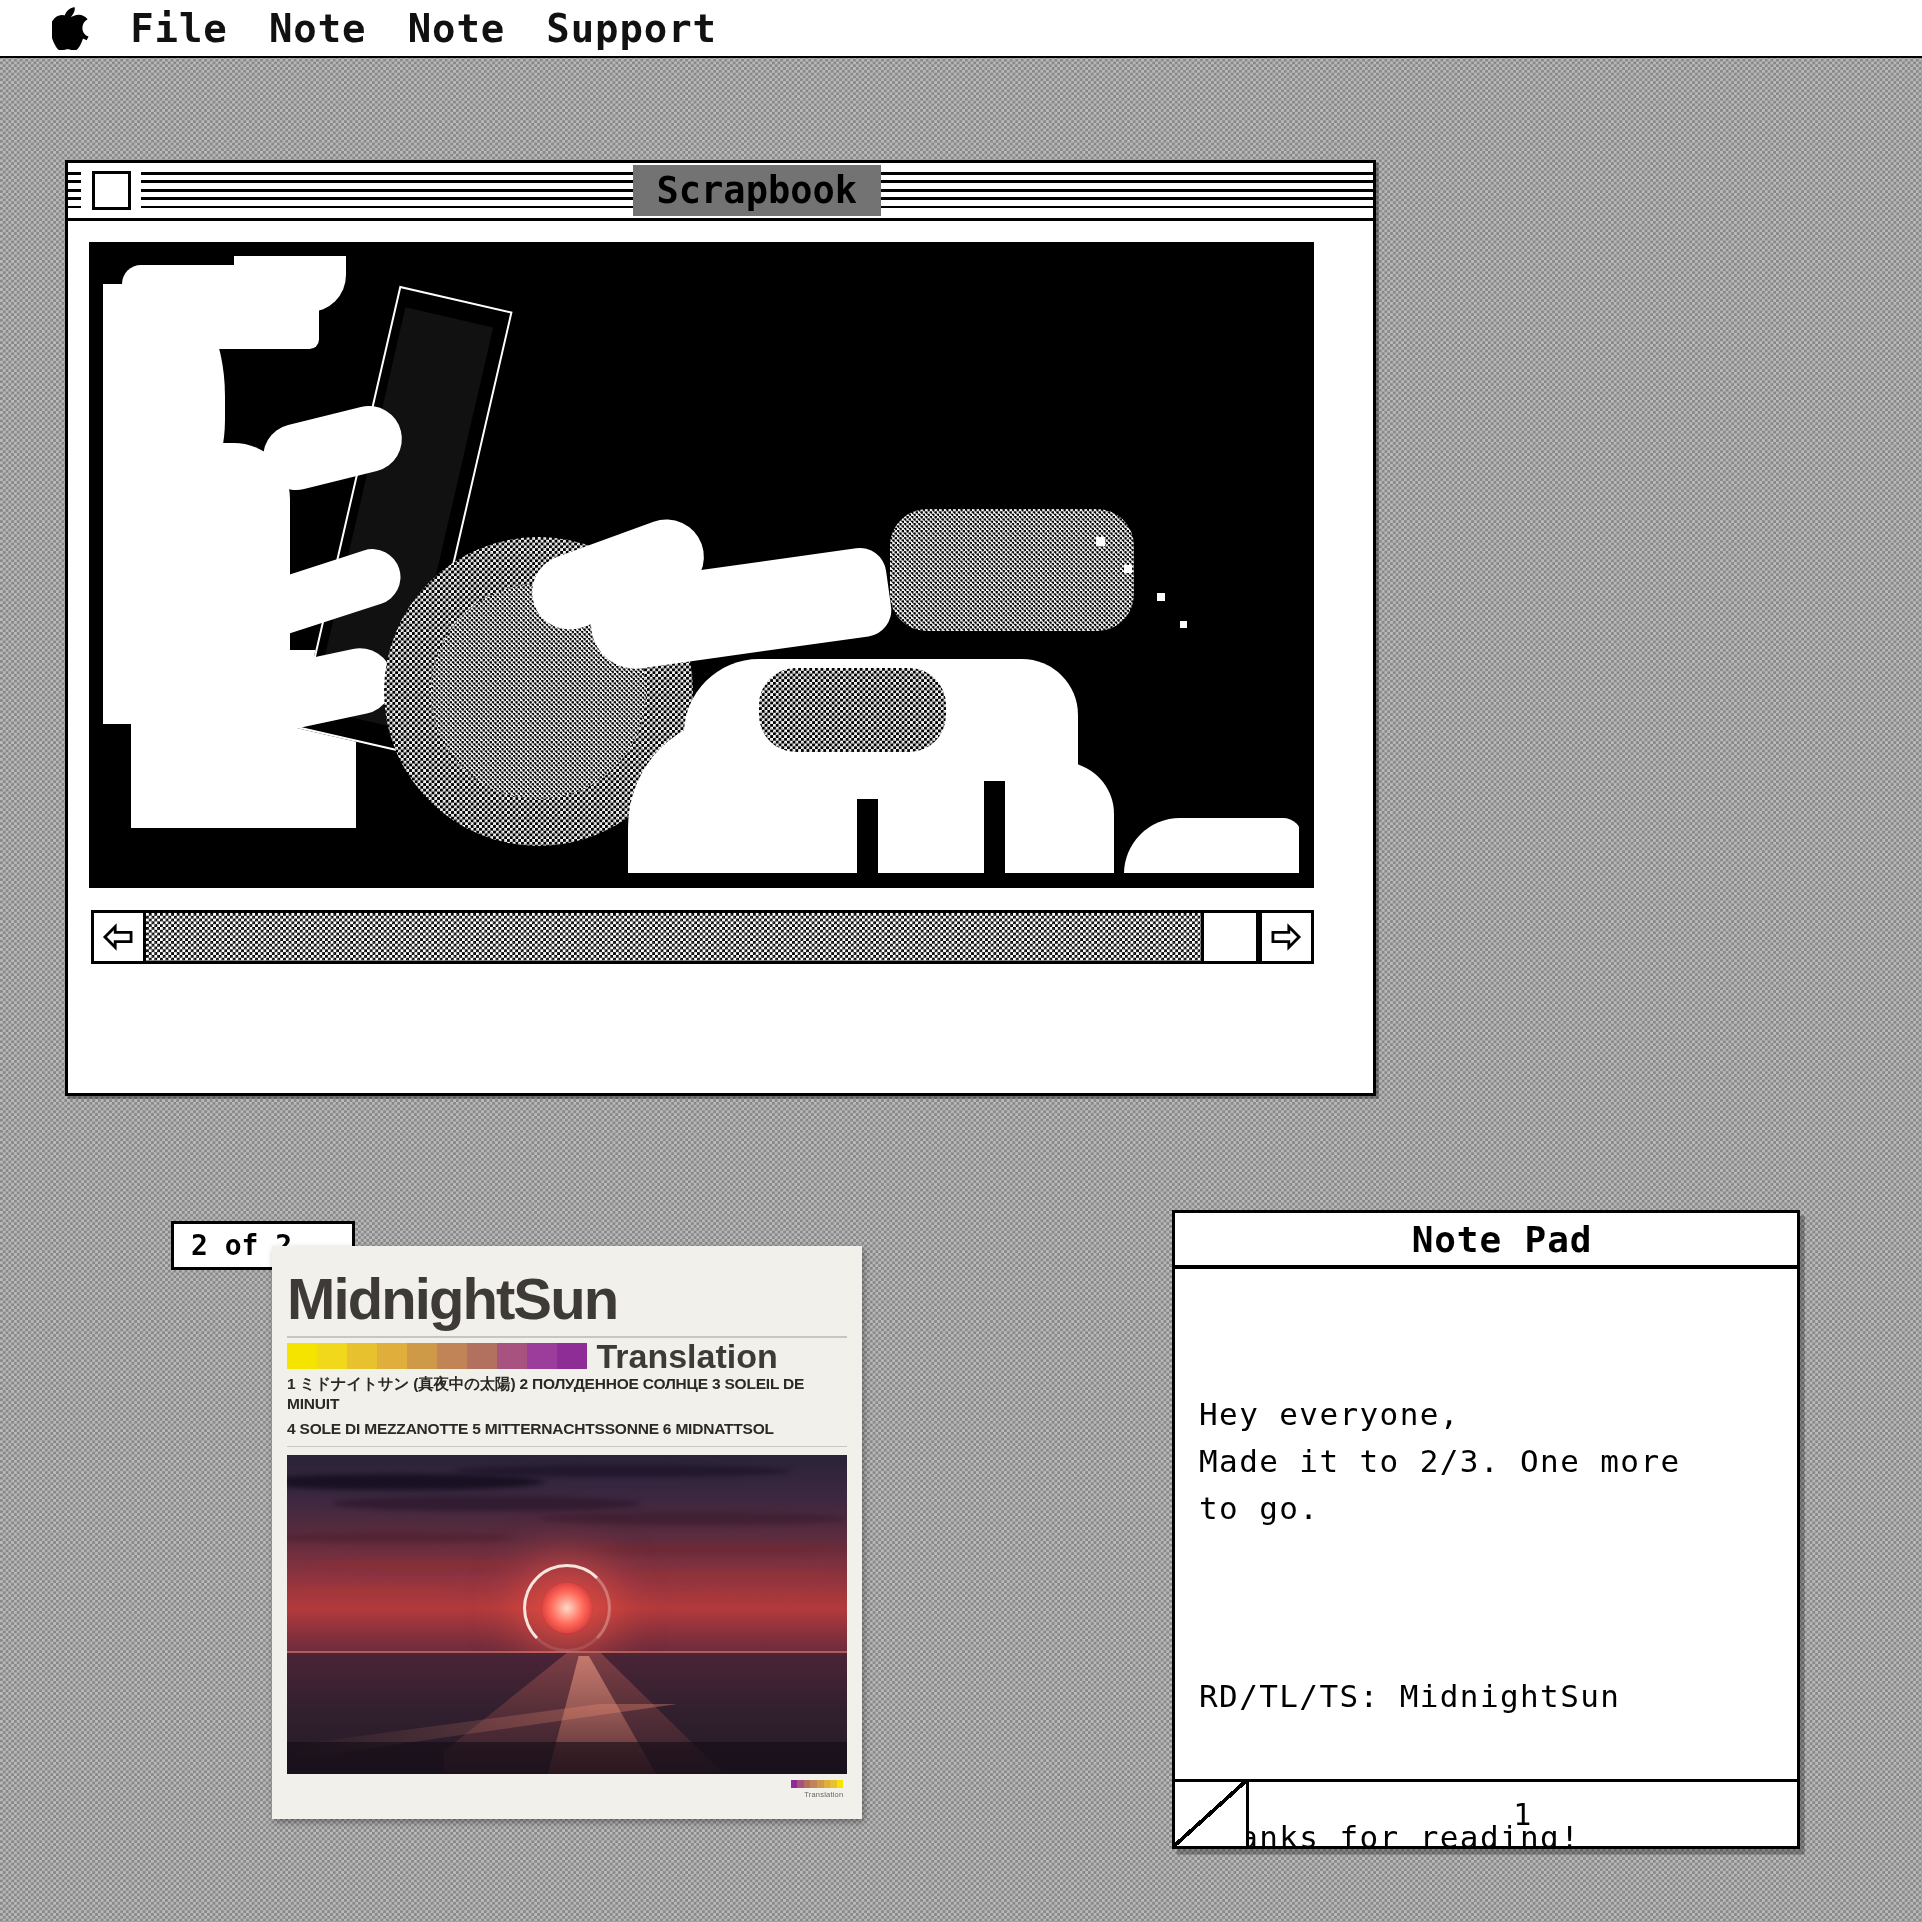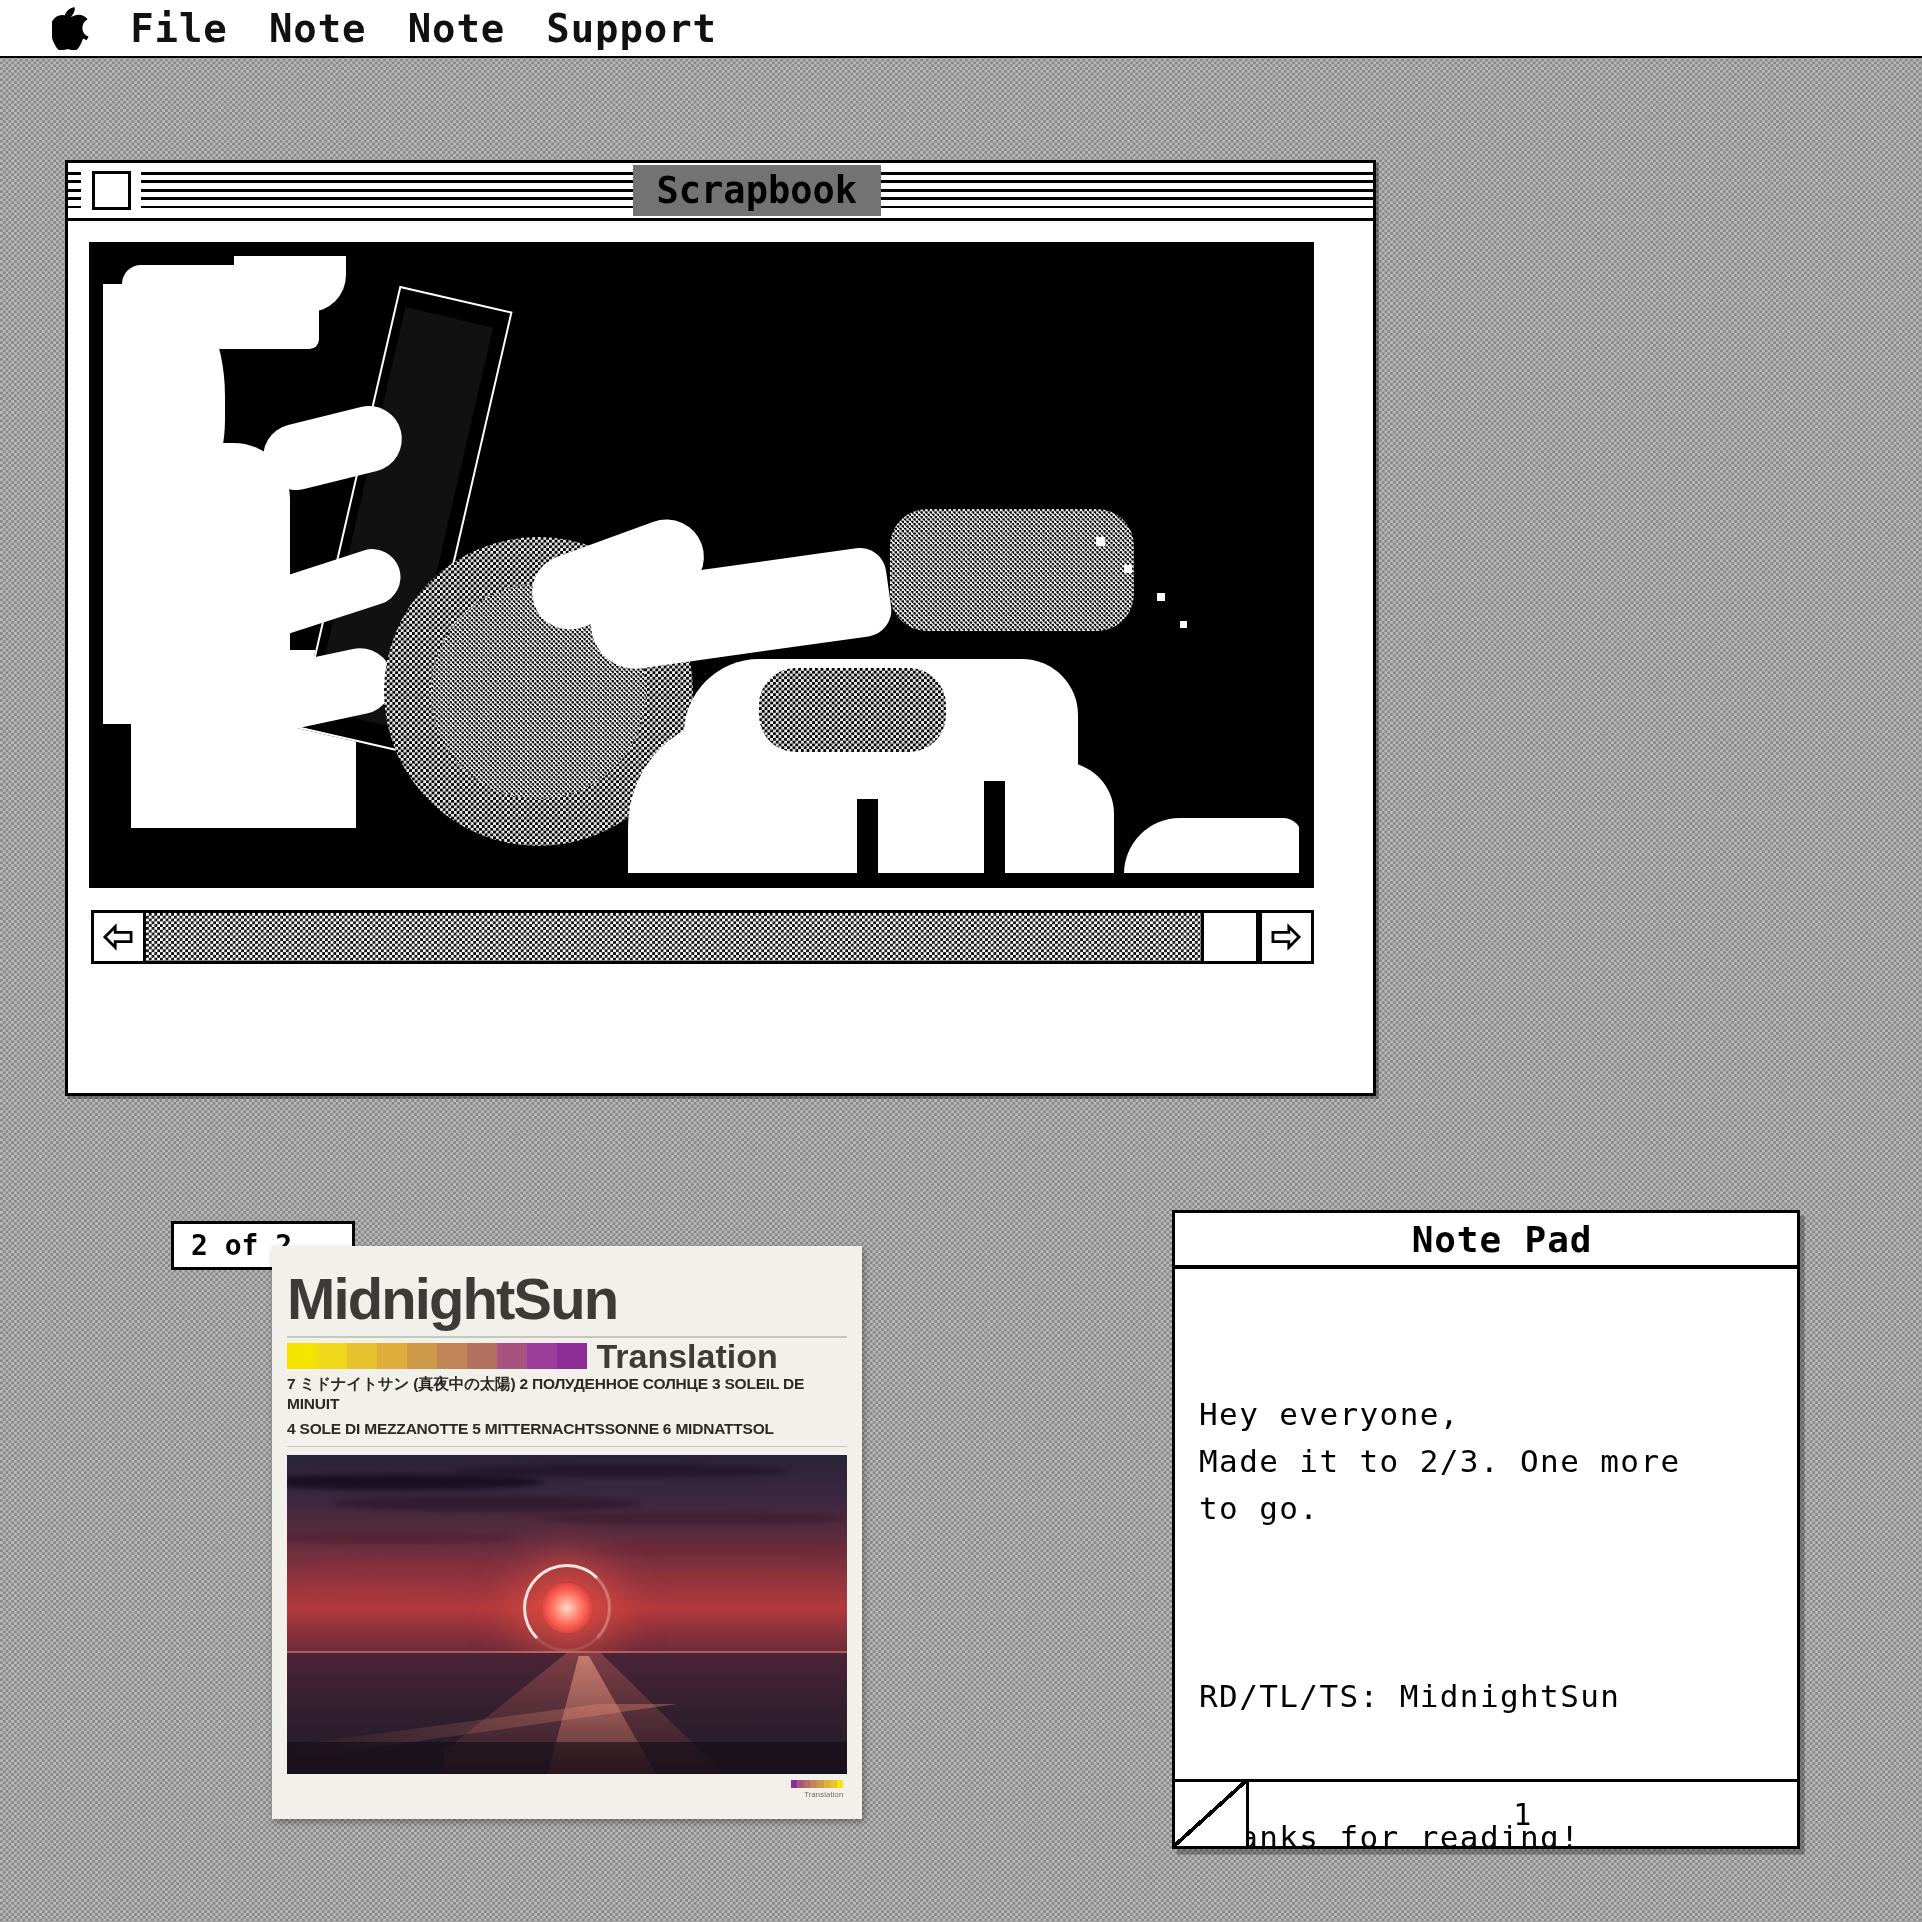--- a/index.html
+++ b/index.html
@@ -389,21 +389,21 @@
         <div class="swatch" style="background: rgb(207, 154, 72);"></div>
         <div class="swatch" style="background: rgb(192, 132, 87);"></div>
         <div class="swatch" style="background: rgb(178, 112, 95);"></div>
         <div class="swatch" style="background: rgb(168, 82, 127);"></div>
         <div class="swatch" style="background: rgb(156, 61, 156);"></div>
         <div class="swatch" style="background: rgb(143, 45, 150);"></div>
       </div>
     <div id="poster-translation">Translation</div>
   </div>
 
-  <div class="poster-langs">7 ミドナイトサン (真夜中の太陽) 2 ПОЛУДЕННОЕ СОЛНЦЕ 3 SOLEIL DE MINUIT</div>
+  <div class="poster-langs">1 ミドナイトサン (真夜中の太陽) 2 ПОЛУДЕННОЕ СОЛНЦЕ 3 SOLEIL DE MINUIT</div>
   <div class="poster-langs">4 SOLE DI MEZZANOTTE 5 MITTERNACHTSSONNE 6 MIDNATTSOL</div>
 
   <div id="poster-rule-bot"></div>
 
   <div id="poster-art">
     <div class="cloud" style="left:-6%;top:6%;width:52%;height:5%;background:rgba(20,14,30,0.85);"></div>
     <div class="cloud" style="left:30%;top:3%;width:60%;height:4%;background:rgba(30,20,42,0.8);"></div>
     <div class="cloud" style="left:8%;top:13%;width:55%;height:4.5%;background:rgba(44,24,46,0.75);"></div>
     <div class="cloud" style="left:45%;top:18%;width:55%;height:4%;background:rgba(60,28,46,0.7);"></div>
     <div class="cloud" style="left:-4%;top:24%;width:45%;height:3.5%;background:rgba(80,32,46,0.65);"></div>

